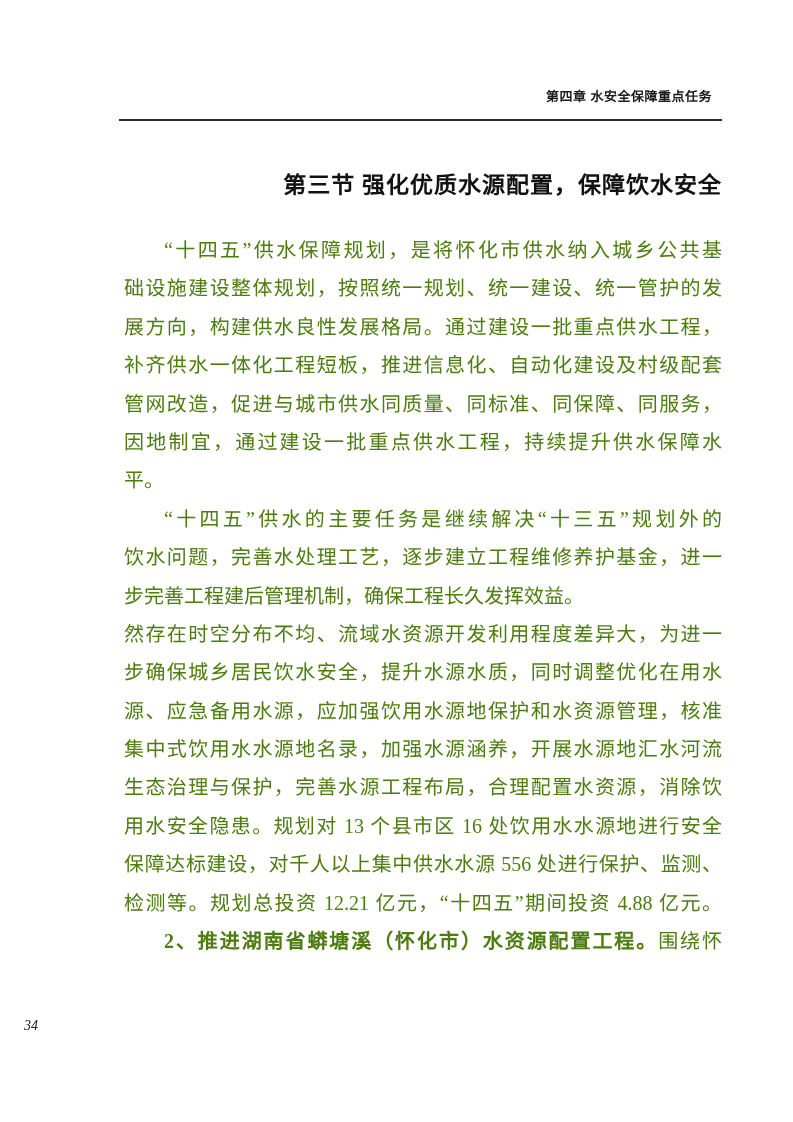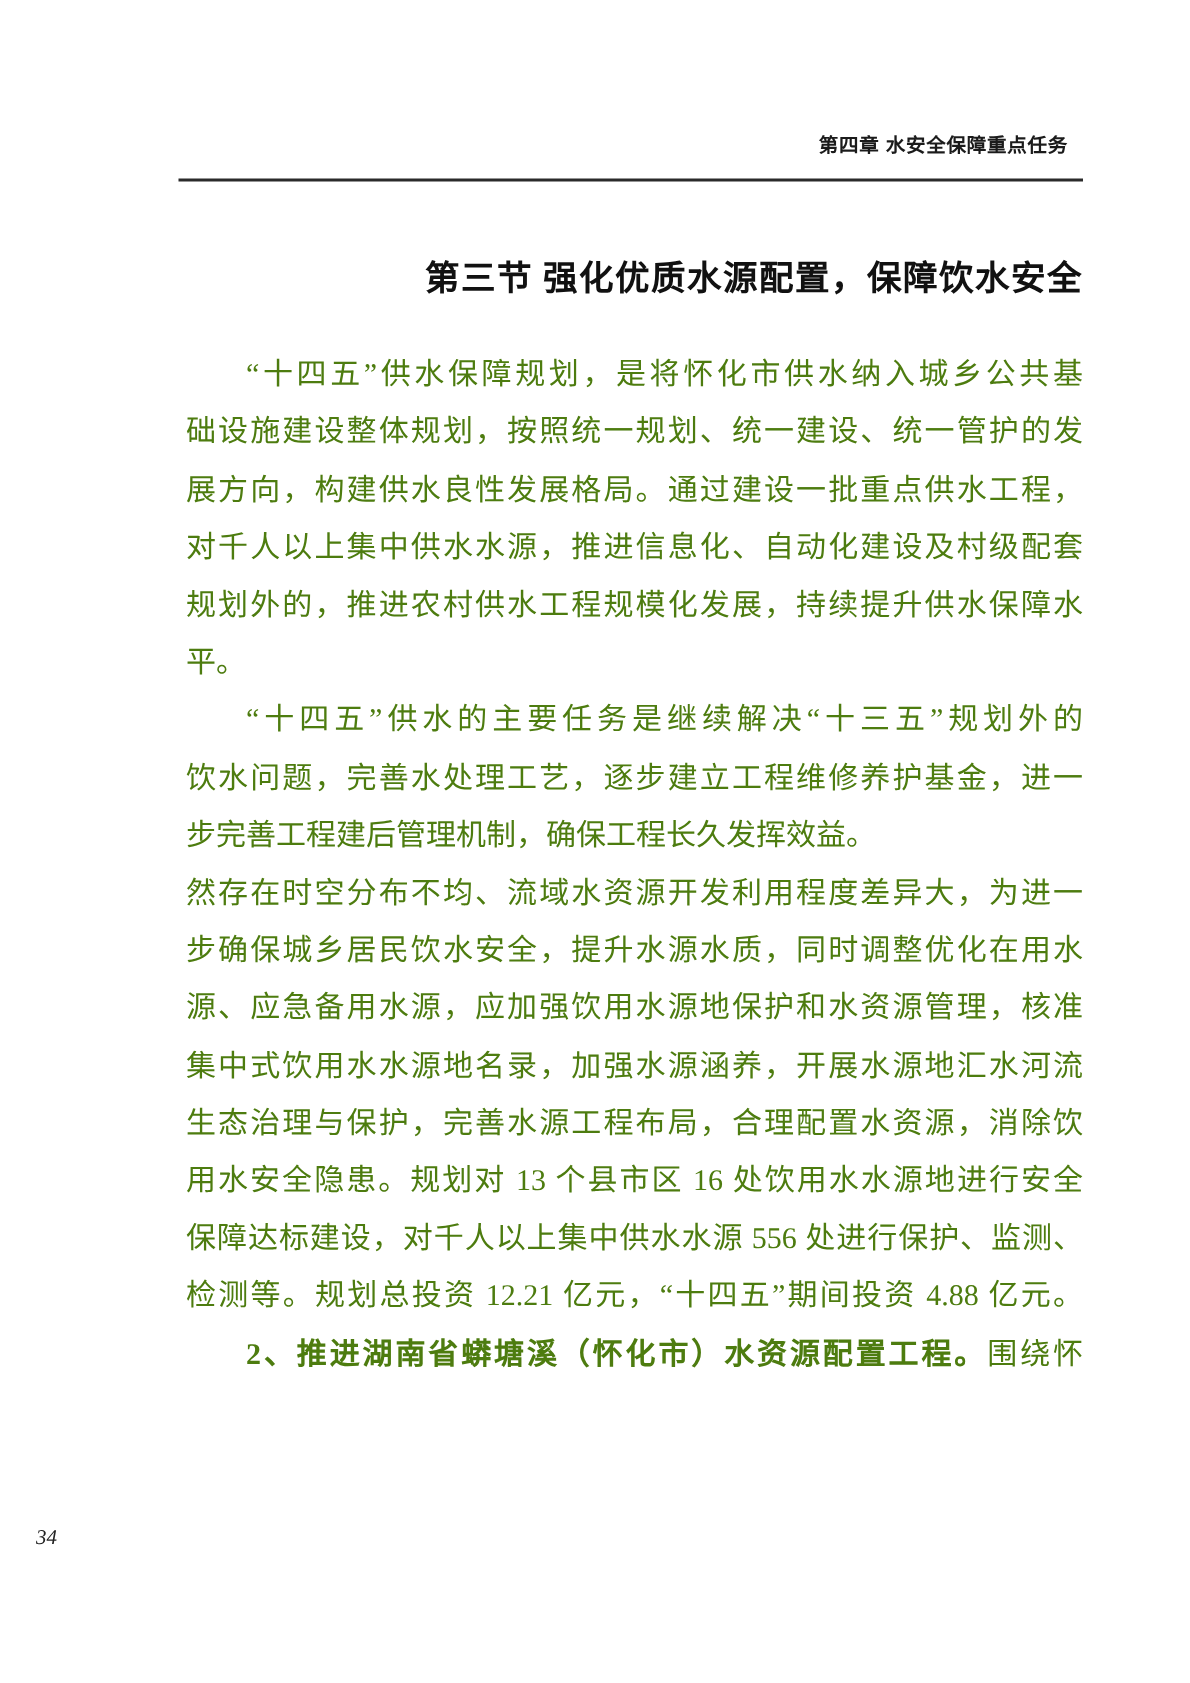--- a/index.html
+++ b/index.html
@@ -95,22 +95,23 @@
   <div class="chapter-header">第四章 水安全保障重点任务</div>
   <div class="header-rule"></div>
 
   <div class="section-title">第三节 强化优质水源配置，保障饮水安全</div>
 
   <div class="body-text">
 
     <div class="line first just">“十四五”供水保障规划，是将怀化市供水纳入城乡公共基</div>
     <div class="line just">础设施建设整体规划，按照统一规划、统一建设、统一管护的发</div>
     <div class="line just">展方向，构建供水良性发展格局。通过建设一批重点供水工程，</div>
-    <div class="line just">对千人以上集中供水水源，推进信息化、自动化建设及村级配套</div>
-    <div class="line just">规划外的，推进农村供水工程规模化发展，持续提升供水保障水</div>
+    <div class="line just">补齐供水一体化工程短板，推进信息化、自动化建设及村级配套</div>
+    <div class="line just">管网改造，促进与城市供水同质量、同标准、同保障、同服务，</div>
+    <div class="line just">因地制宜，通过建设一批重点供水工程，持续提升供水保障水</div>
     <div class="line lastline">平。</div>
 
     <div class="line first just">“十四五”供水的主要任务是继续解决“十三五”规划外的</div>
     <div class="line just">饮水问题，完善水处理工艺，逐步建立工程维修养护基金，进一</div>
     <div class="line lastline">步完善工程建后管理机制，确保工程长久发挥效益。</div>
 
     <div class="line just">然存在时空分布不均、流域水资源开发利用程度差异大，为进一</div>
     <div class="line just">步确保城乡居民饮水安全，提升水源水质，同时调整优化在用水</div>
     <div class="line just">源、应急备用水源，应加强饮用水源地保护和水资源管理，核准</div>
     <div class="line just">集中式饮用水水源地名录，加强水源涵养，开展水源地汇水河流</div>

